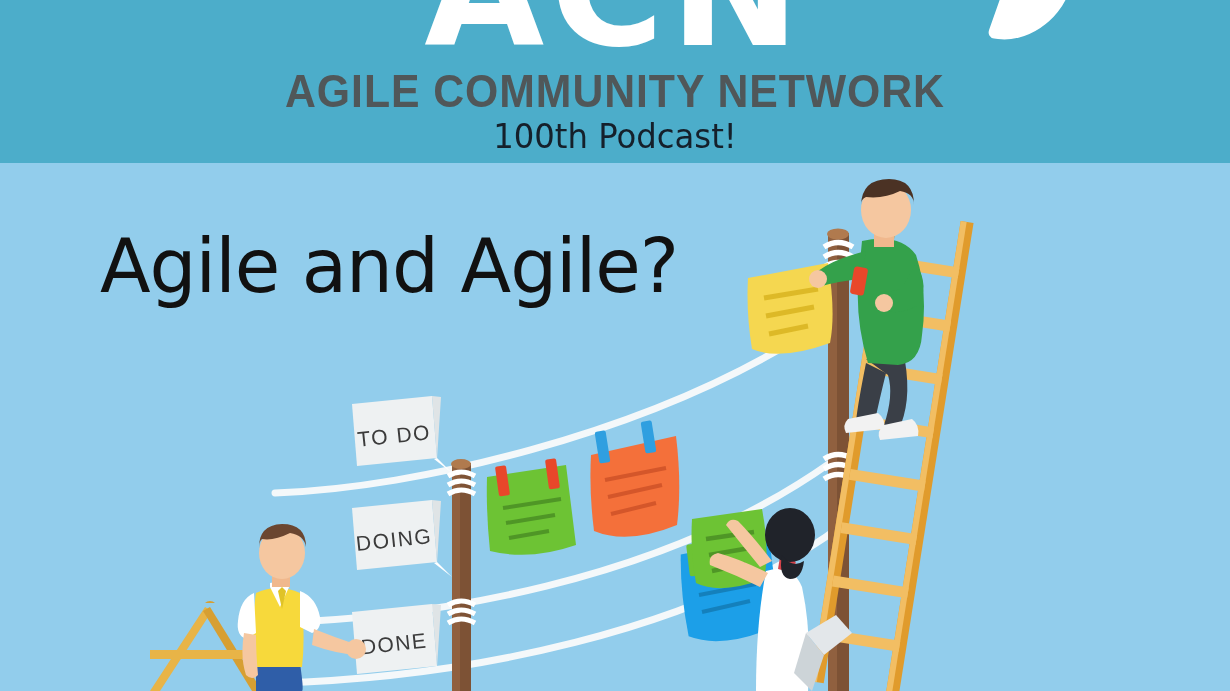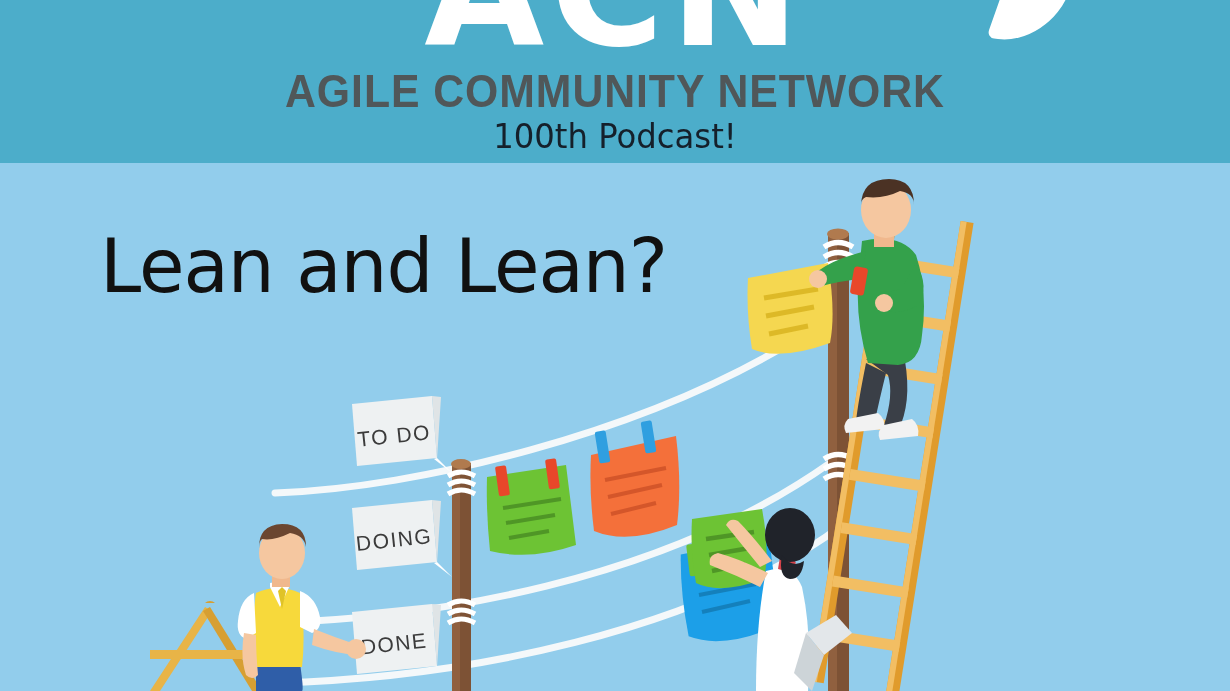--- a/index.html
+++ b/index.html
@@ -271,14 +271,14 @@
       <g>
         <ellipse cx="1075" cy="700" rx="40" ry="48" fill="#f5c7a0"></ellipse>
         <path d="M1035,700 Q1033,660 1075,658 Q1117,660 1115,700 Q1112,676 1092,672 Q1066,686 1042,682 Q1035,684 1035,700 Z" fill="#2b2e36"></path>
         <path d="M1035,690 q-6,30 2,48 l10,-4 q-8,-20 -4,-44 Z" fill="#2b2e36"></path>
         <path d="M1108,688 q8,28 2,50 l-10,-4 q6,-22 2,-46 Z" fill="#2b2e36"></path>
       </g>
 
     </svg>
   </div>
 
-  <div id="slide-title">Lean and Lean?</div>
+  <div id="slide-title">Agile and Agile?</div>
 </div>
 
 </body></html>

